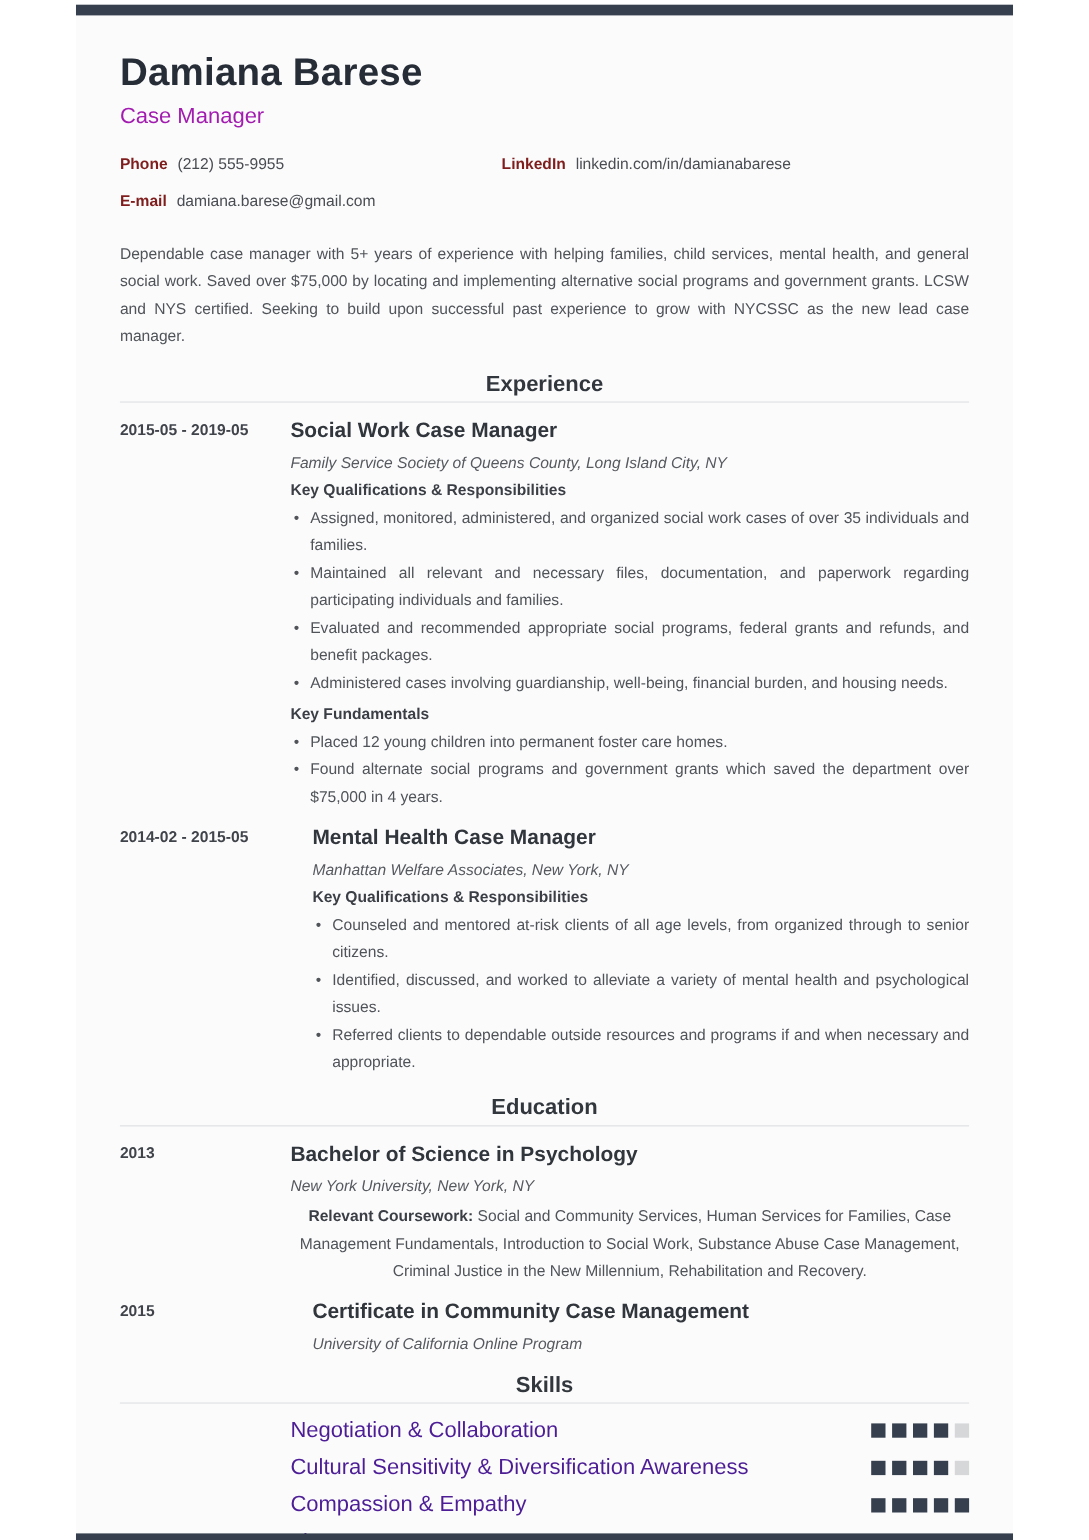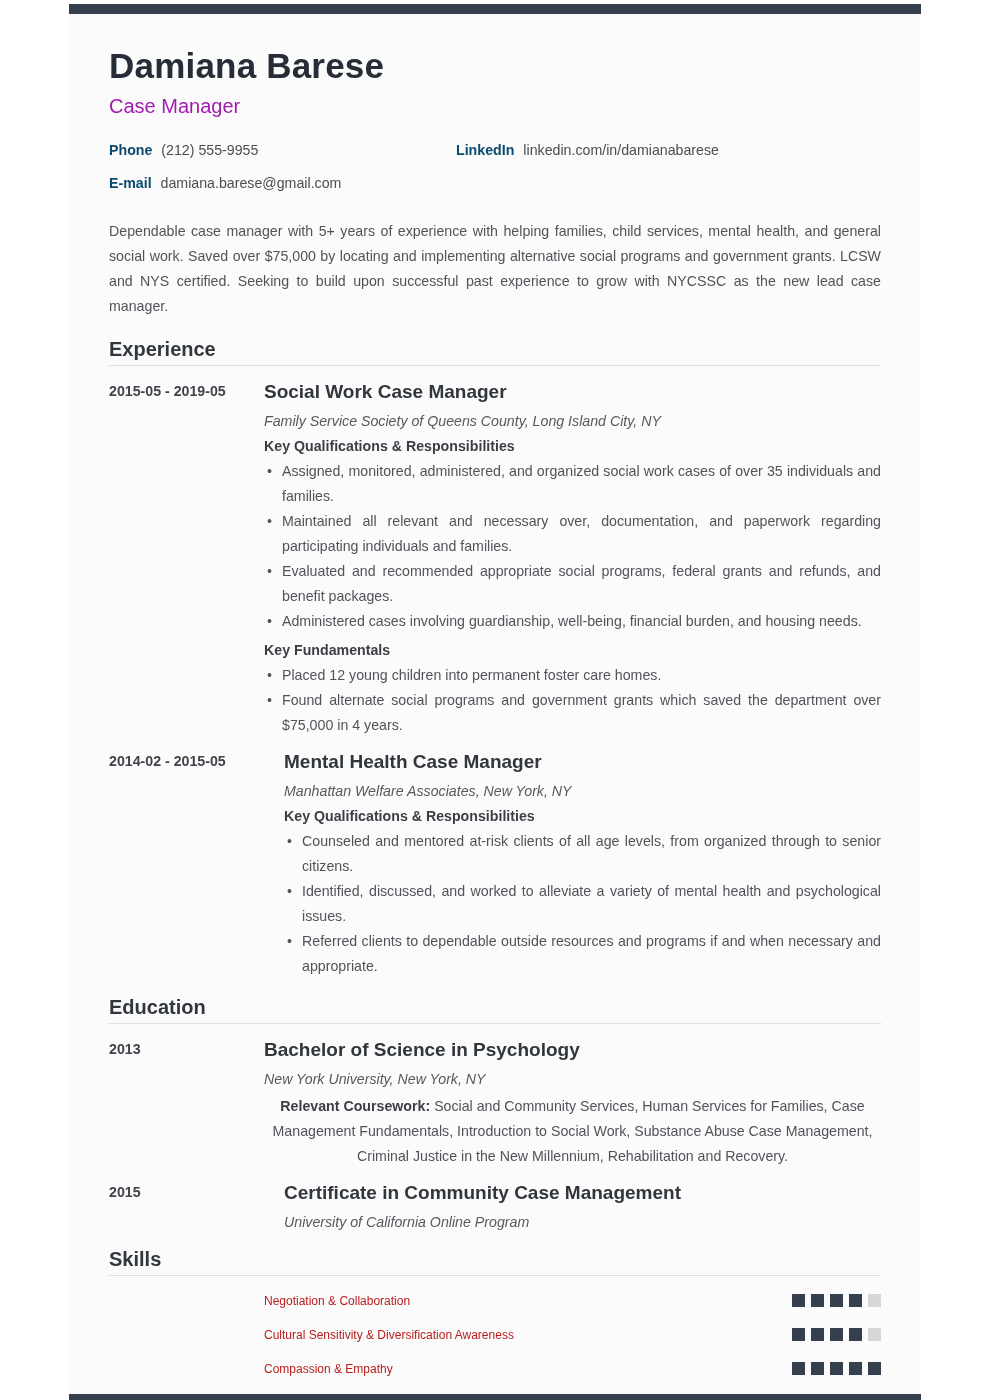--- a/index.html
+++ b/index.html
@@ -44,36 +44,37 @@
   .contact {
     margin-top: 24px;
     display: grid;
     grid-template-columns: 347px 1fr;
     grid-auto-rows: 18px;
     row-gap: 15px;
     font-size: 14.2px;
     color: #4a4d52;
   }
   .contact .row { display: flex; align-items: baseline; }
-  .contact .lbl { font-weight: 700; color: #0c4a6e; margin-right: 9px; }
+  .contact .lbl { font-weight: 700; color: #7f1d1d; margin-right: 9px; }
   
   .summary {
     margin-top: 26px;
     font-size: 14.2px;
     line-height: 25px;
     color: #505459;
     text-align: justify;
   }
   
   .section-heading {
     margin-top: 18px;
     font-size: 20px;
     line-height: 24px;
     font-weight: 700;
     color: #32373d;
+    text-align: center;
   }
   .section-rule {
     margin-top: 4px;
     border: none;
     border-top: 1px solid #dddfe1;
     height: 0;
   }
   .entry {
     display: grid;
     grid-template-columns: 155px 1fr;
@@ -135,22 +136,22 @@
   
   .skills-list { margin-top: 12px; padding-left: 155px; }
   .skill-row {
     display: flex;
     align-items: center;
     justify-content: space-between;
     height: 25px;
     margin-bottom: 9px;
   }
   .skill-label {
-    font-size: 12px;
-    color: #b91c1c;
+    font-size: 20px;
+    color: #4c1d95;
   }
   .skill-squares { display: flex; }
   .sq {
     width: 13px; height: 13px;
     margin-left: 6px;
     display: inline-block;
   }
   .sq-on  { background: #363f4d; }
   .sq-off { background: #d6d7d9; }
 </style>
@@ -188,21 +189,21 @@
     <hr class="section-rule">
 
     <div class="entry">
       <div class="dates">2015-05 - 2019-05</div>
       <div>
         <div class="role">Social Work Case Manager</div>
         <div class="org">Family Service Society of Queens County, Long Island City, NY</div>
         <div class="group-heading">Key Qualifications &amp; Responsibilities</div>
         <ul class="bullets">
           <li>Assigned, monitored, administered, and organized social work cases of over 35 individuals and families.</li>
-          <li>Maintained all relevant and necessary over, documentation, and paperwork regarding participating individuals and families.</li>
+          <li>Maintained all relevant and necessary files, documentation, and paperwork regarding participating individuals and families.</li>
           <li>Evaluated and recommended appropriate social programs, federal grants and refunds, and benefit packages.</li>
           <li>Administered cases involving guardianship, well-being, financial burden, and housing needs.</li>
         </ul>
         <div class="group-heading">Key Fundamentals</div>
         <ul class="bullets">
           <li>Placed 12 young children into permanent foster care homes.</li>
           <li>Found alternate social programs and government grants which saved the department over $75,000 in 4 years.</li>
         </ul>
       </div>
     </div>

